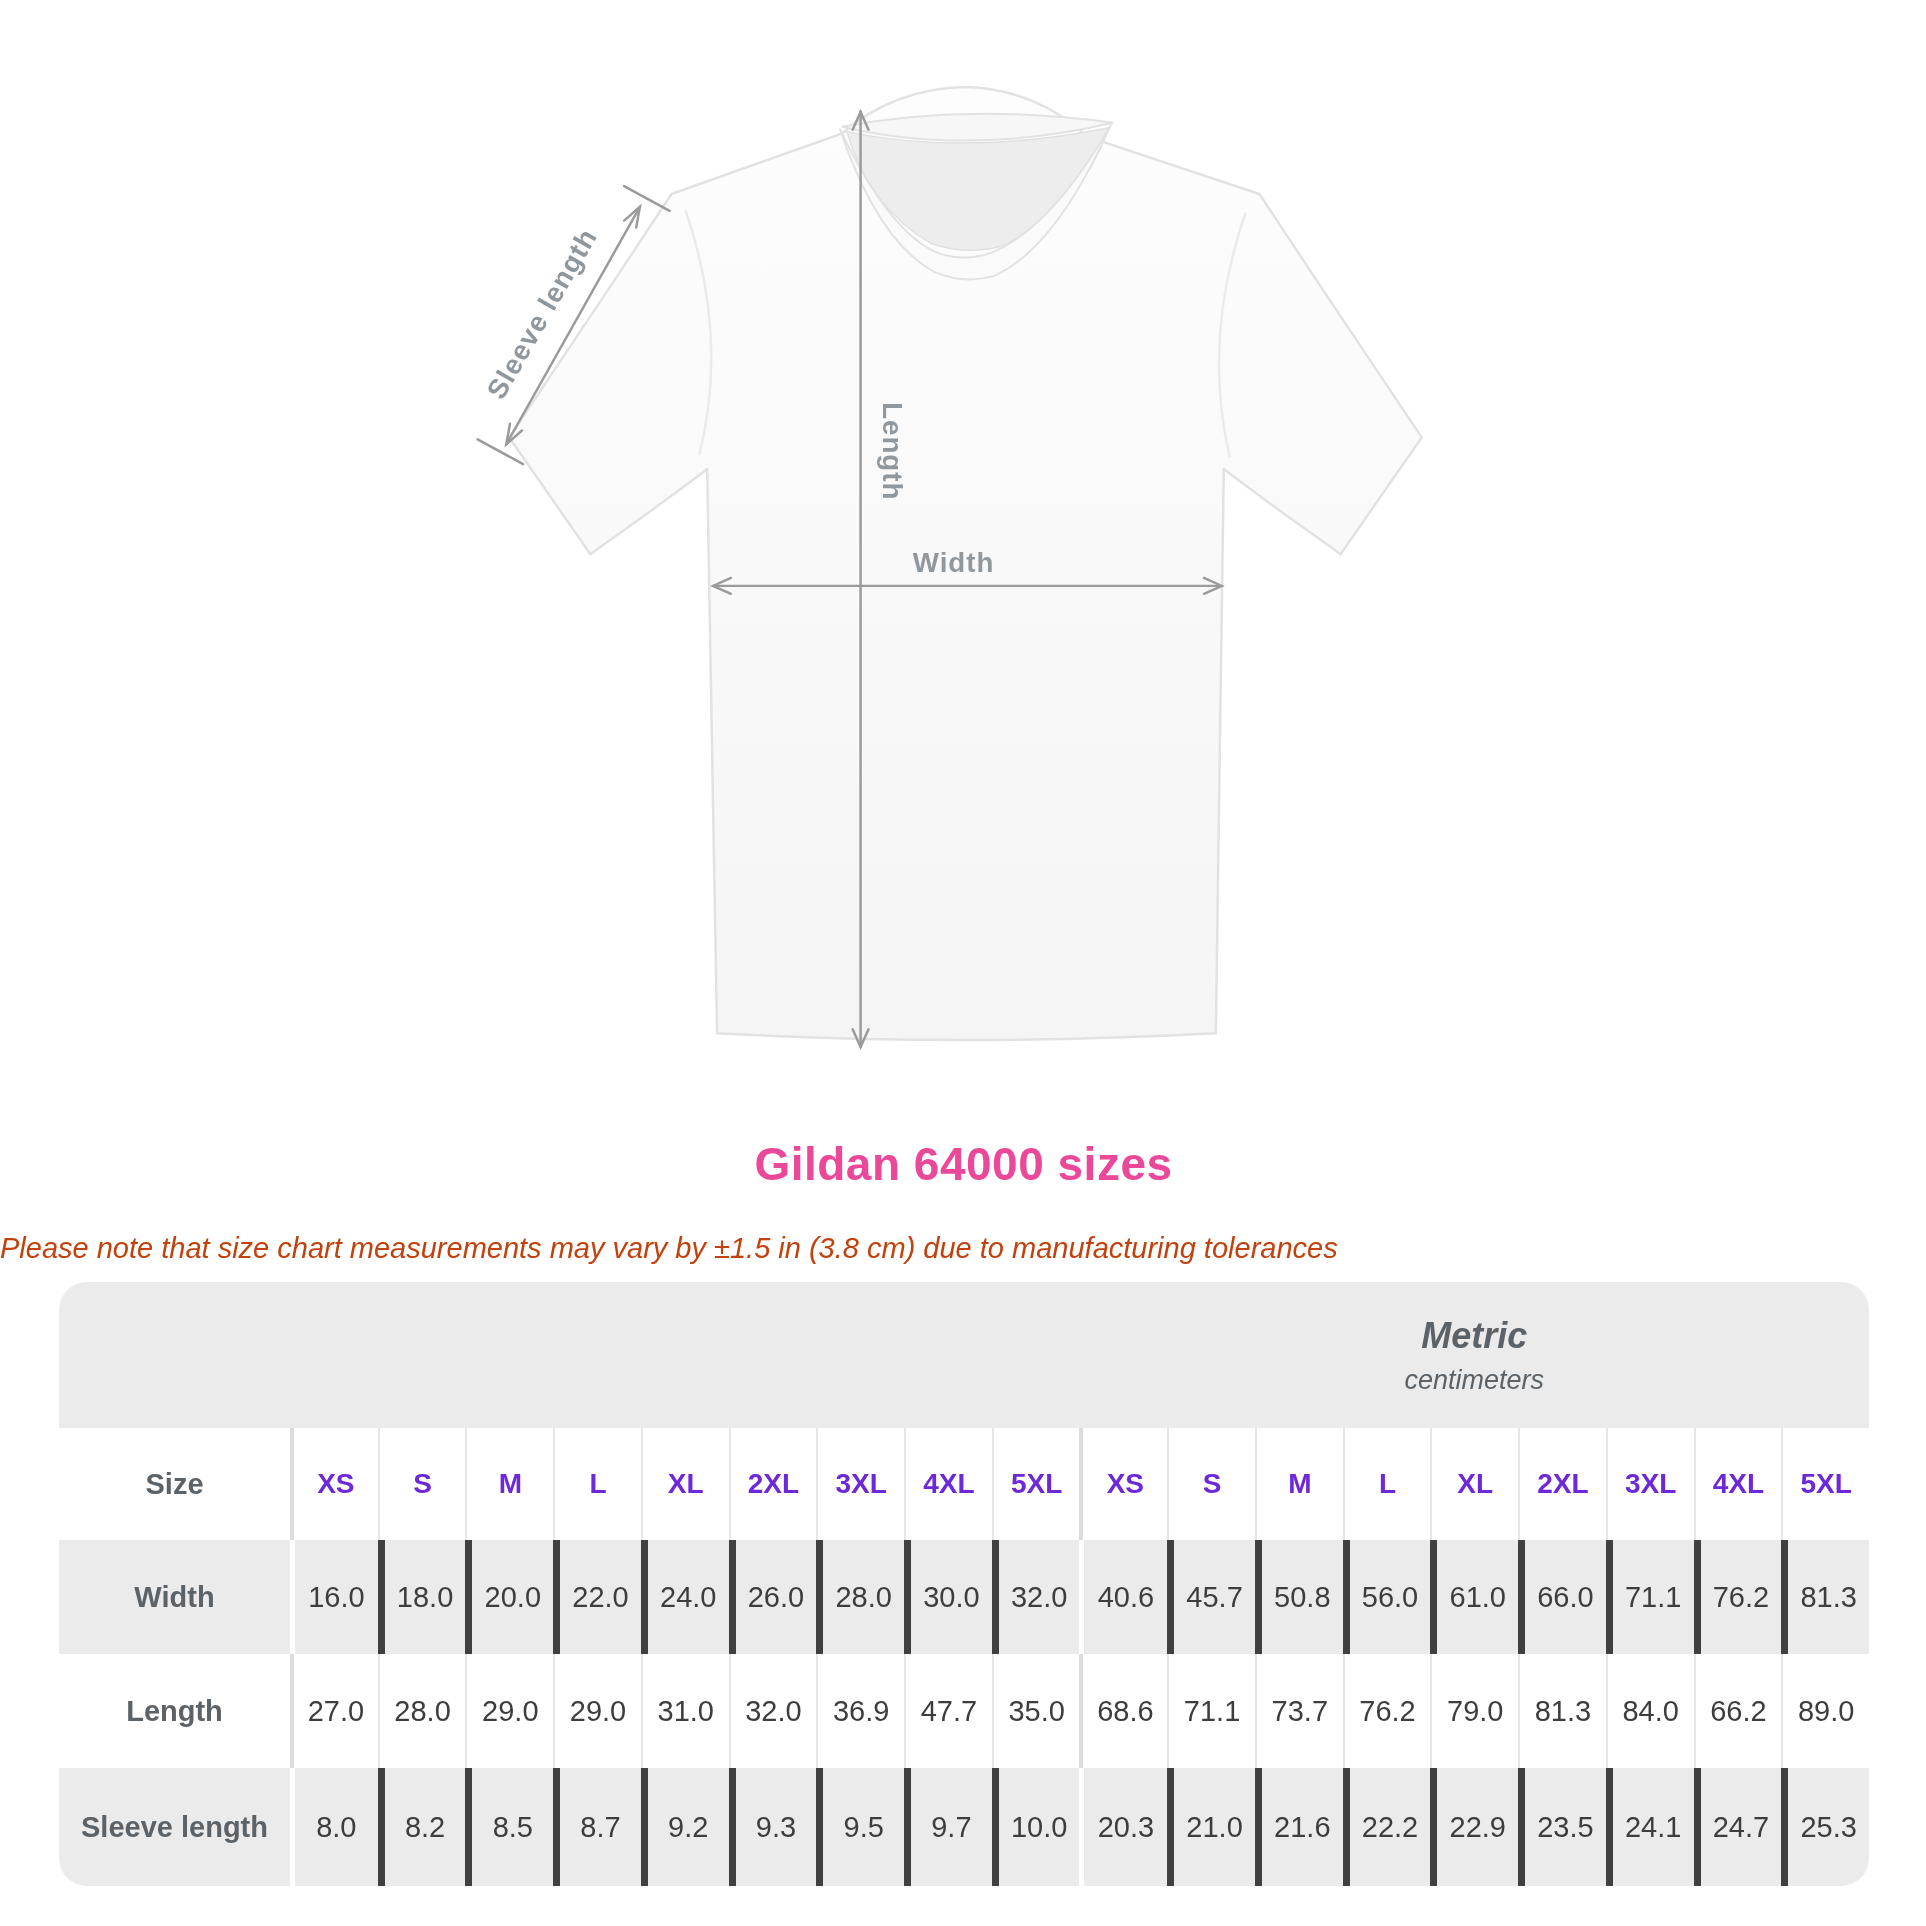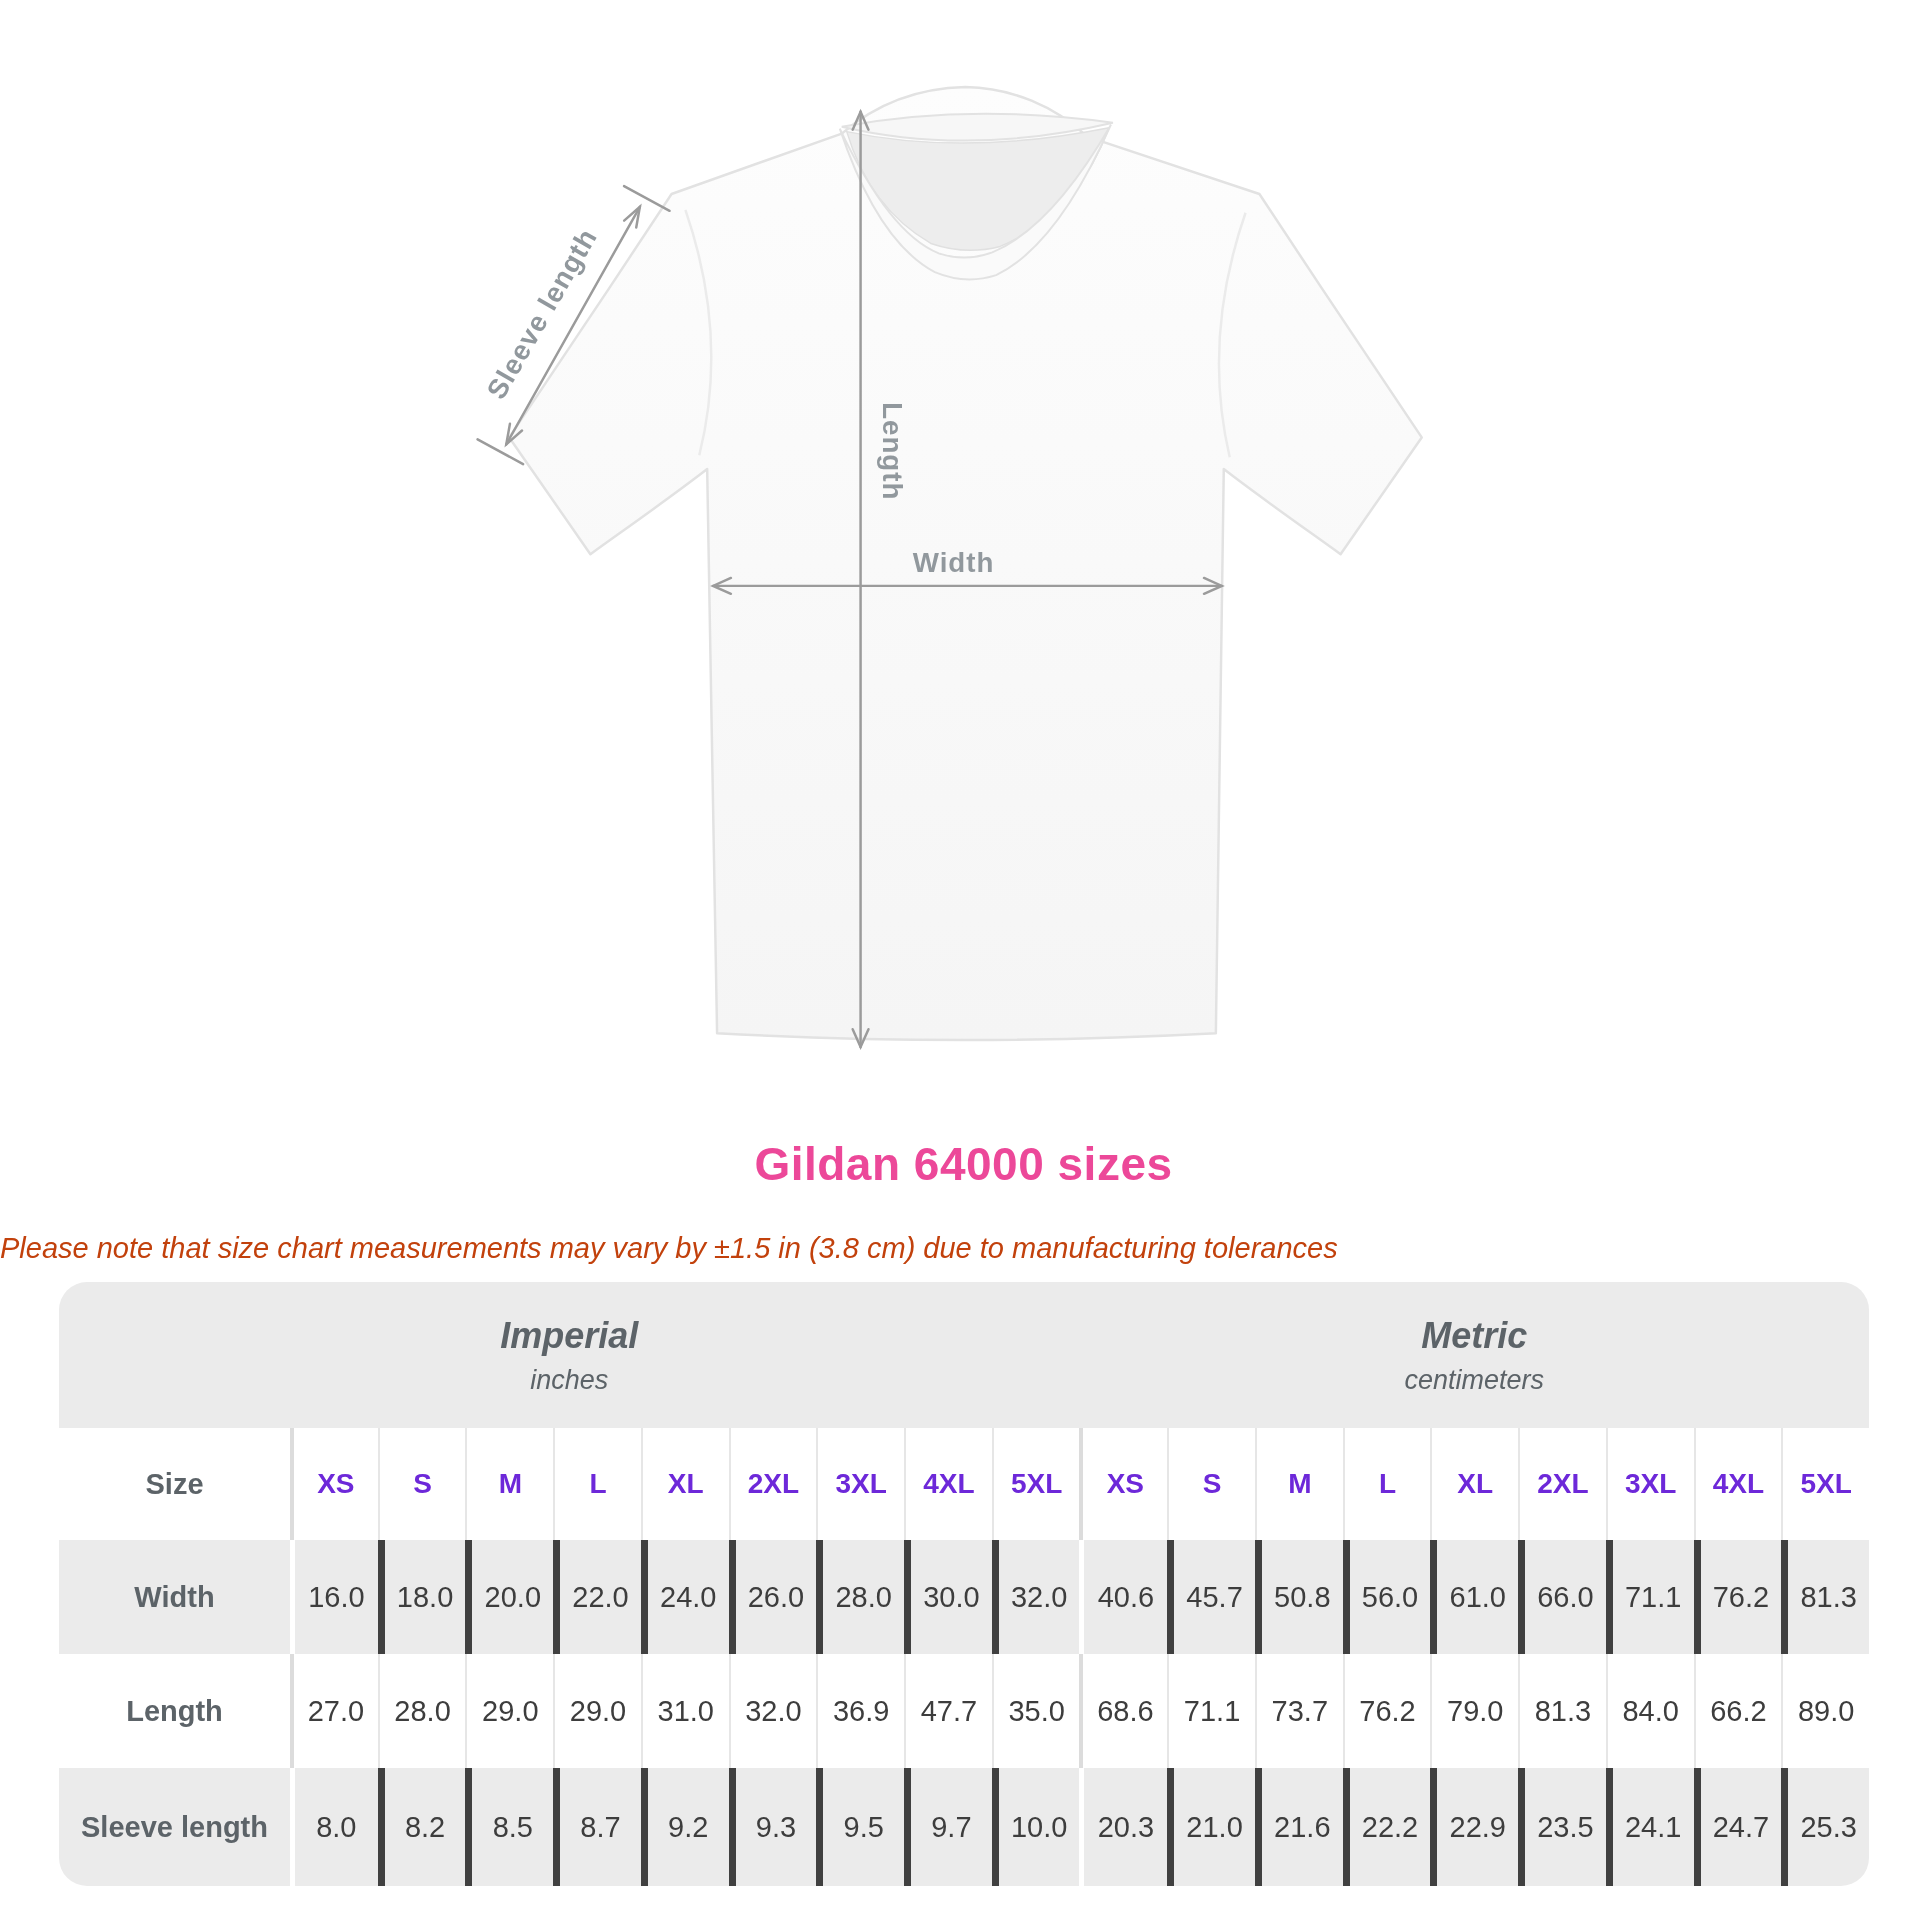--- a/index.html
+++ b/index.html
@@ -112,24 +112,20 @@
     <text x="963" y="578">Width</text>
   </g>
 </svg>
 
 <div class="title">Gildan 64000 sizes</div>
 <div class="subtitle">Please note that size chart measurements may vary by ±1.5 in (3.8 cm) due to manufacturing tolerances</div>
 
 <div class="size-table">
 
   <div class="trow band rg">
-    <div class="ugroup ug-imperial">
-      <div class="ulabel">Imperial</div>
-      <div class="usub">inches</div>
-    </div>
     <div class="ugroup ug-metric">
       <div class="ulabel">Metric</div>
       <div class="usub">centimeters</div>
     </div>
   </div>
 
   <div class="trow hrow rw">
     <div class="c lab first">Size</div>
     <div class="c szh m">XS</div>
     <div class="c szh">S</div>

